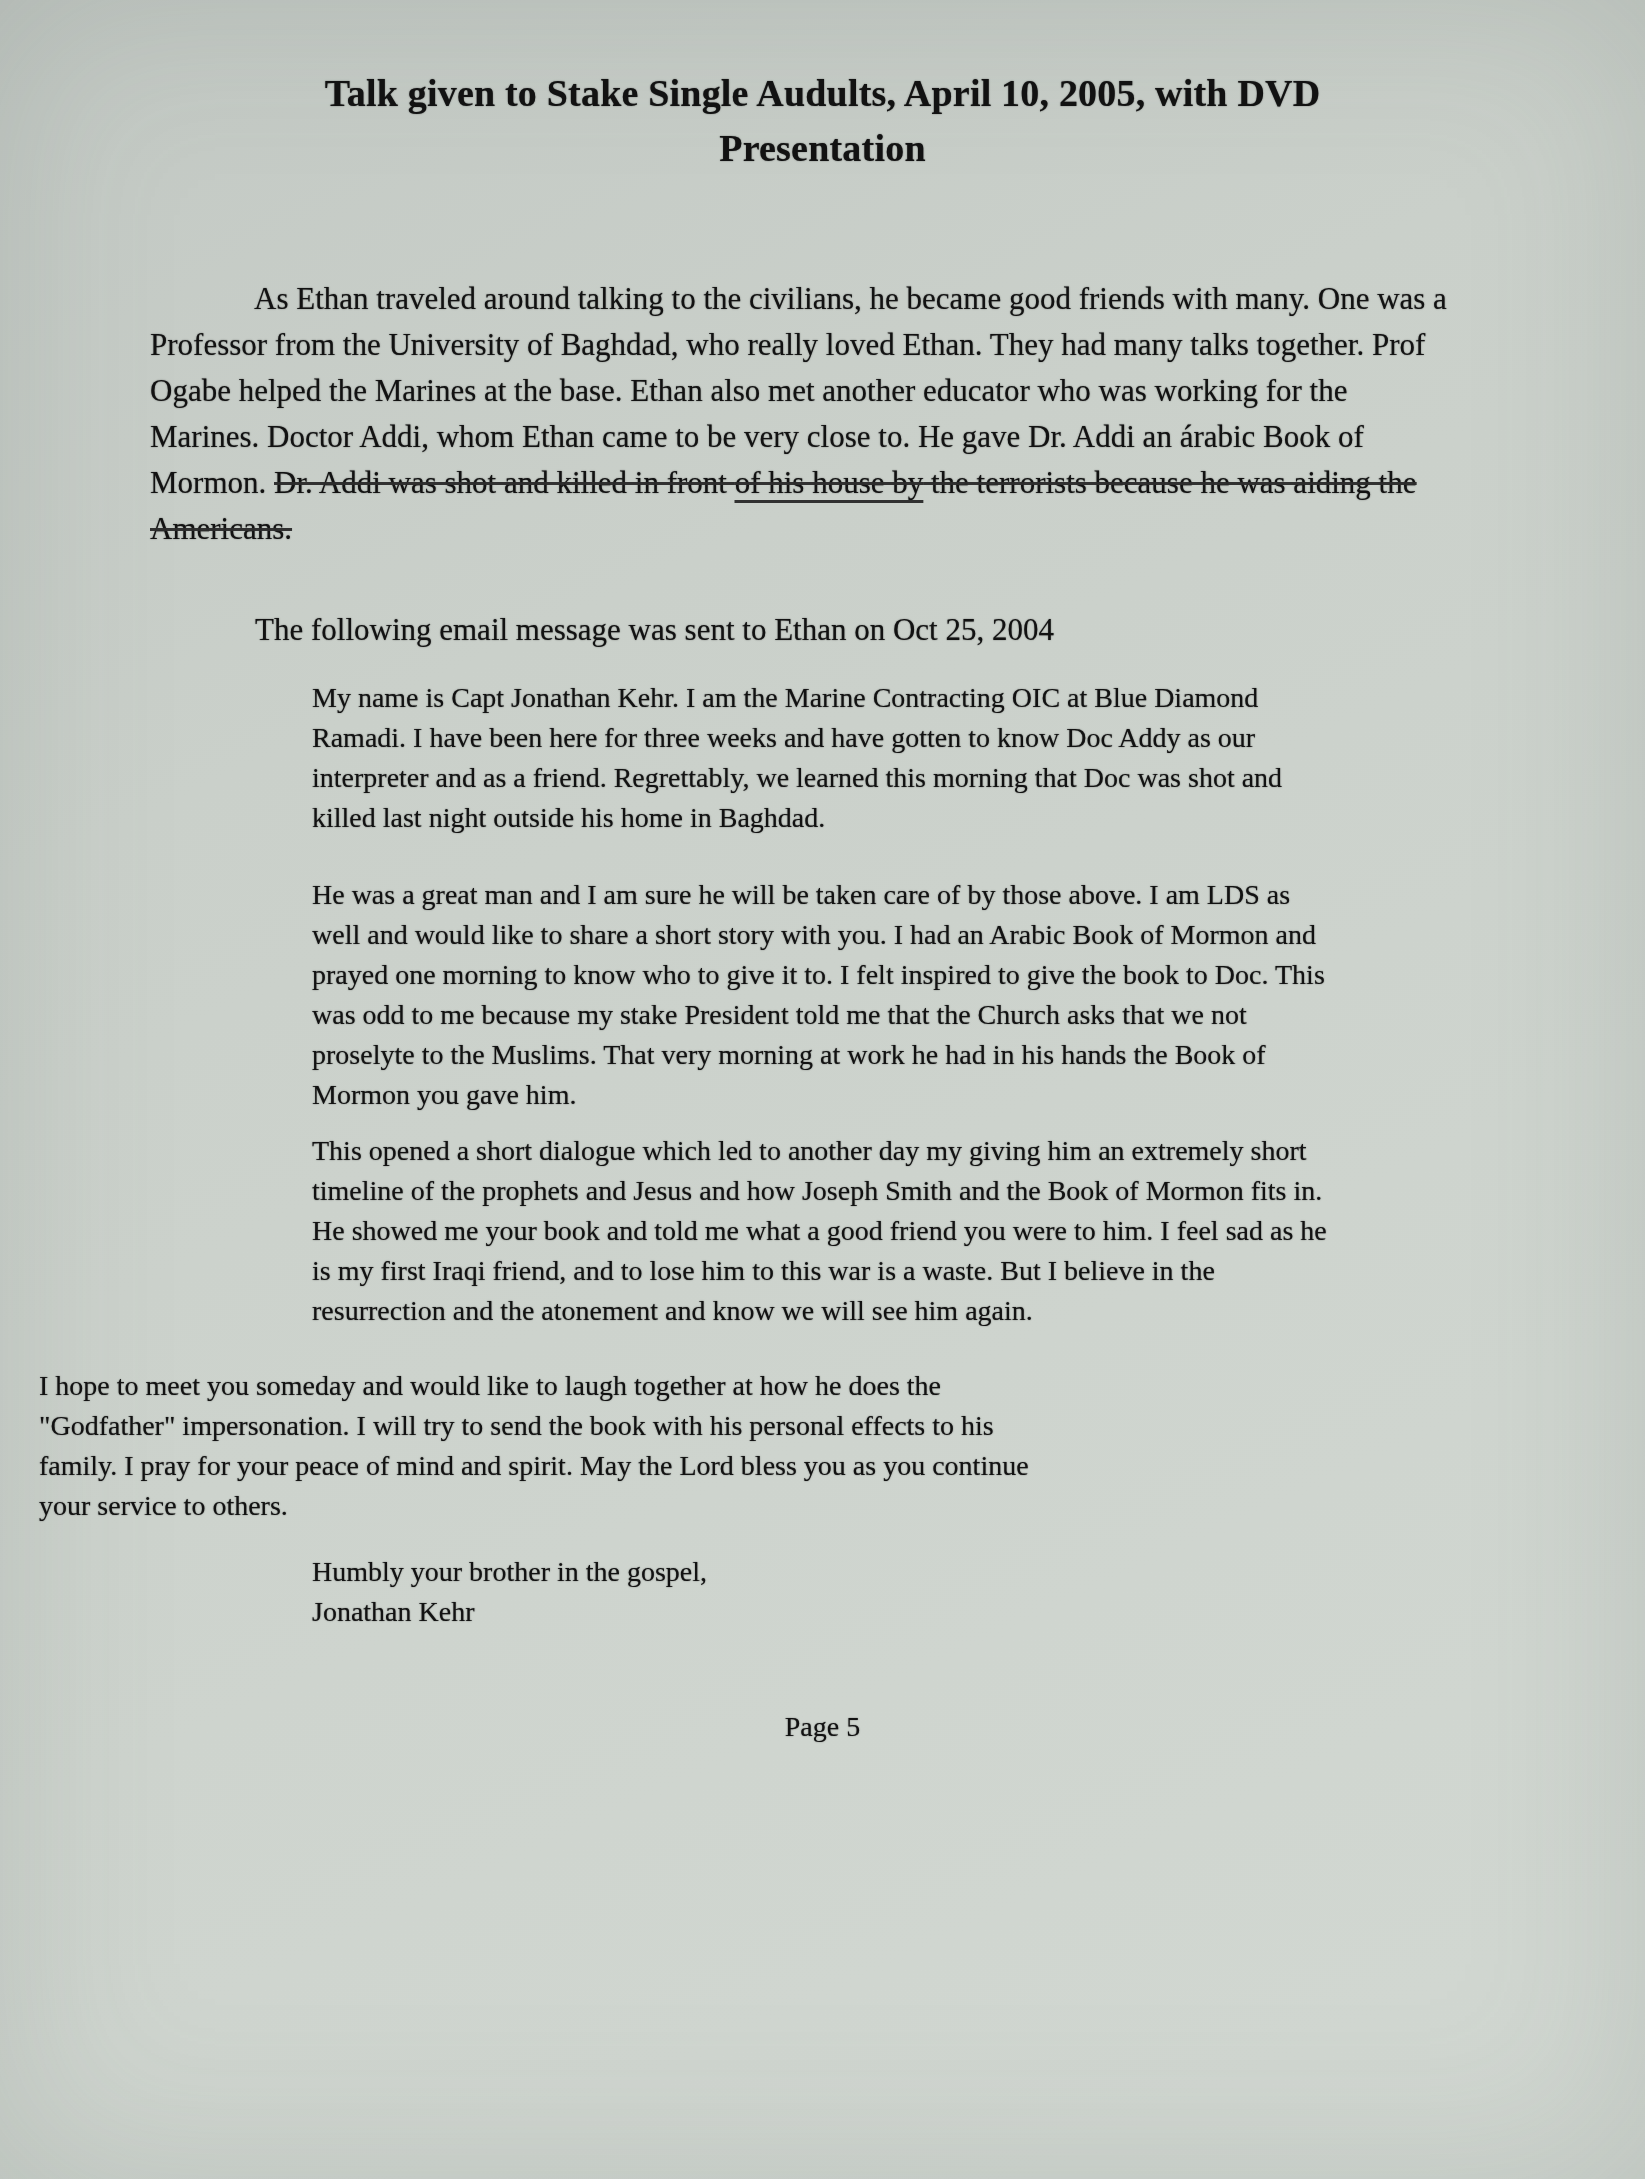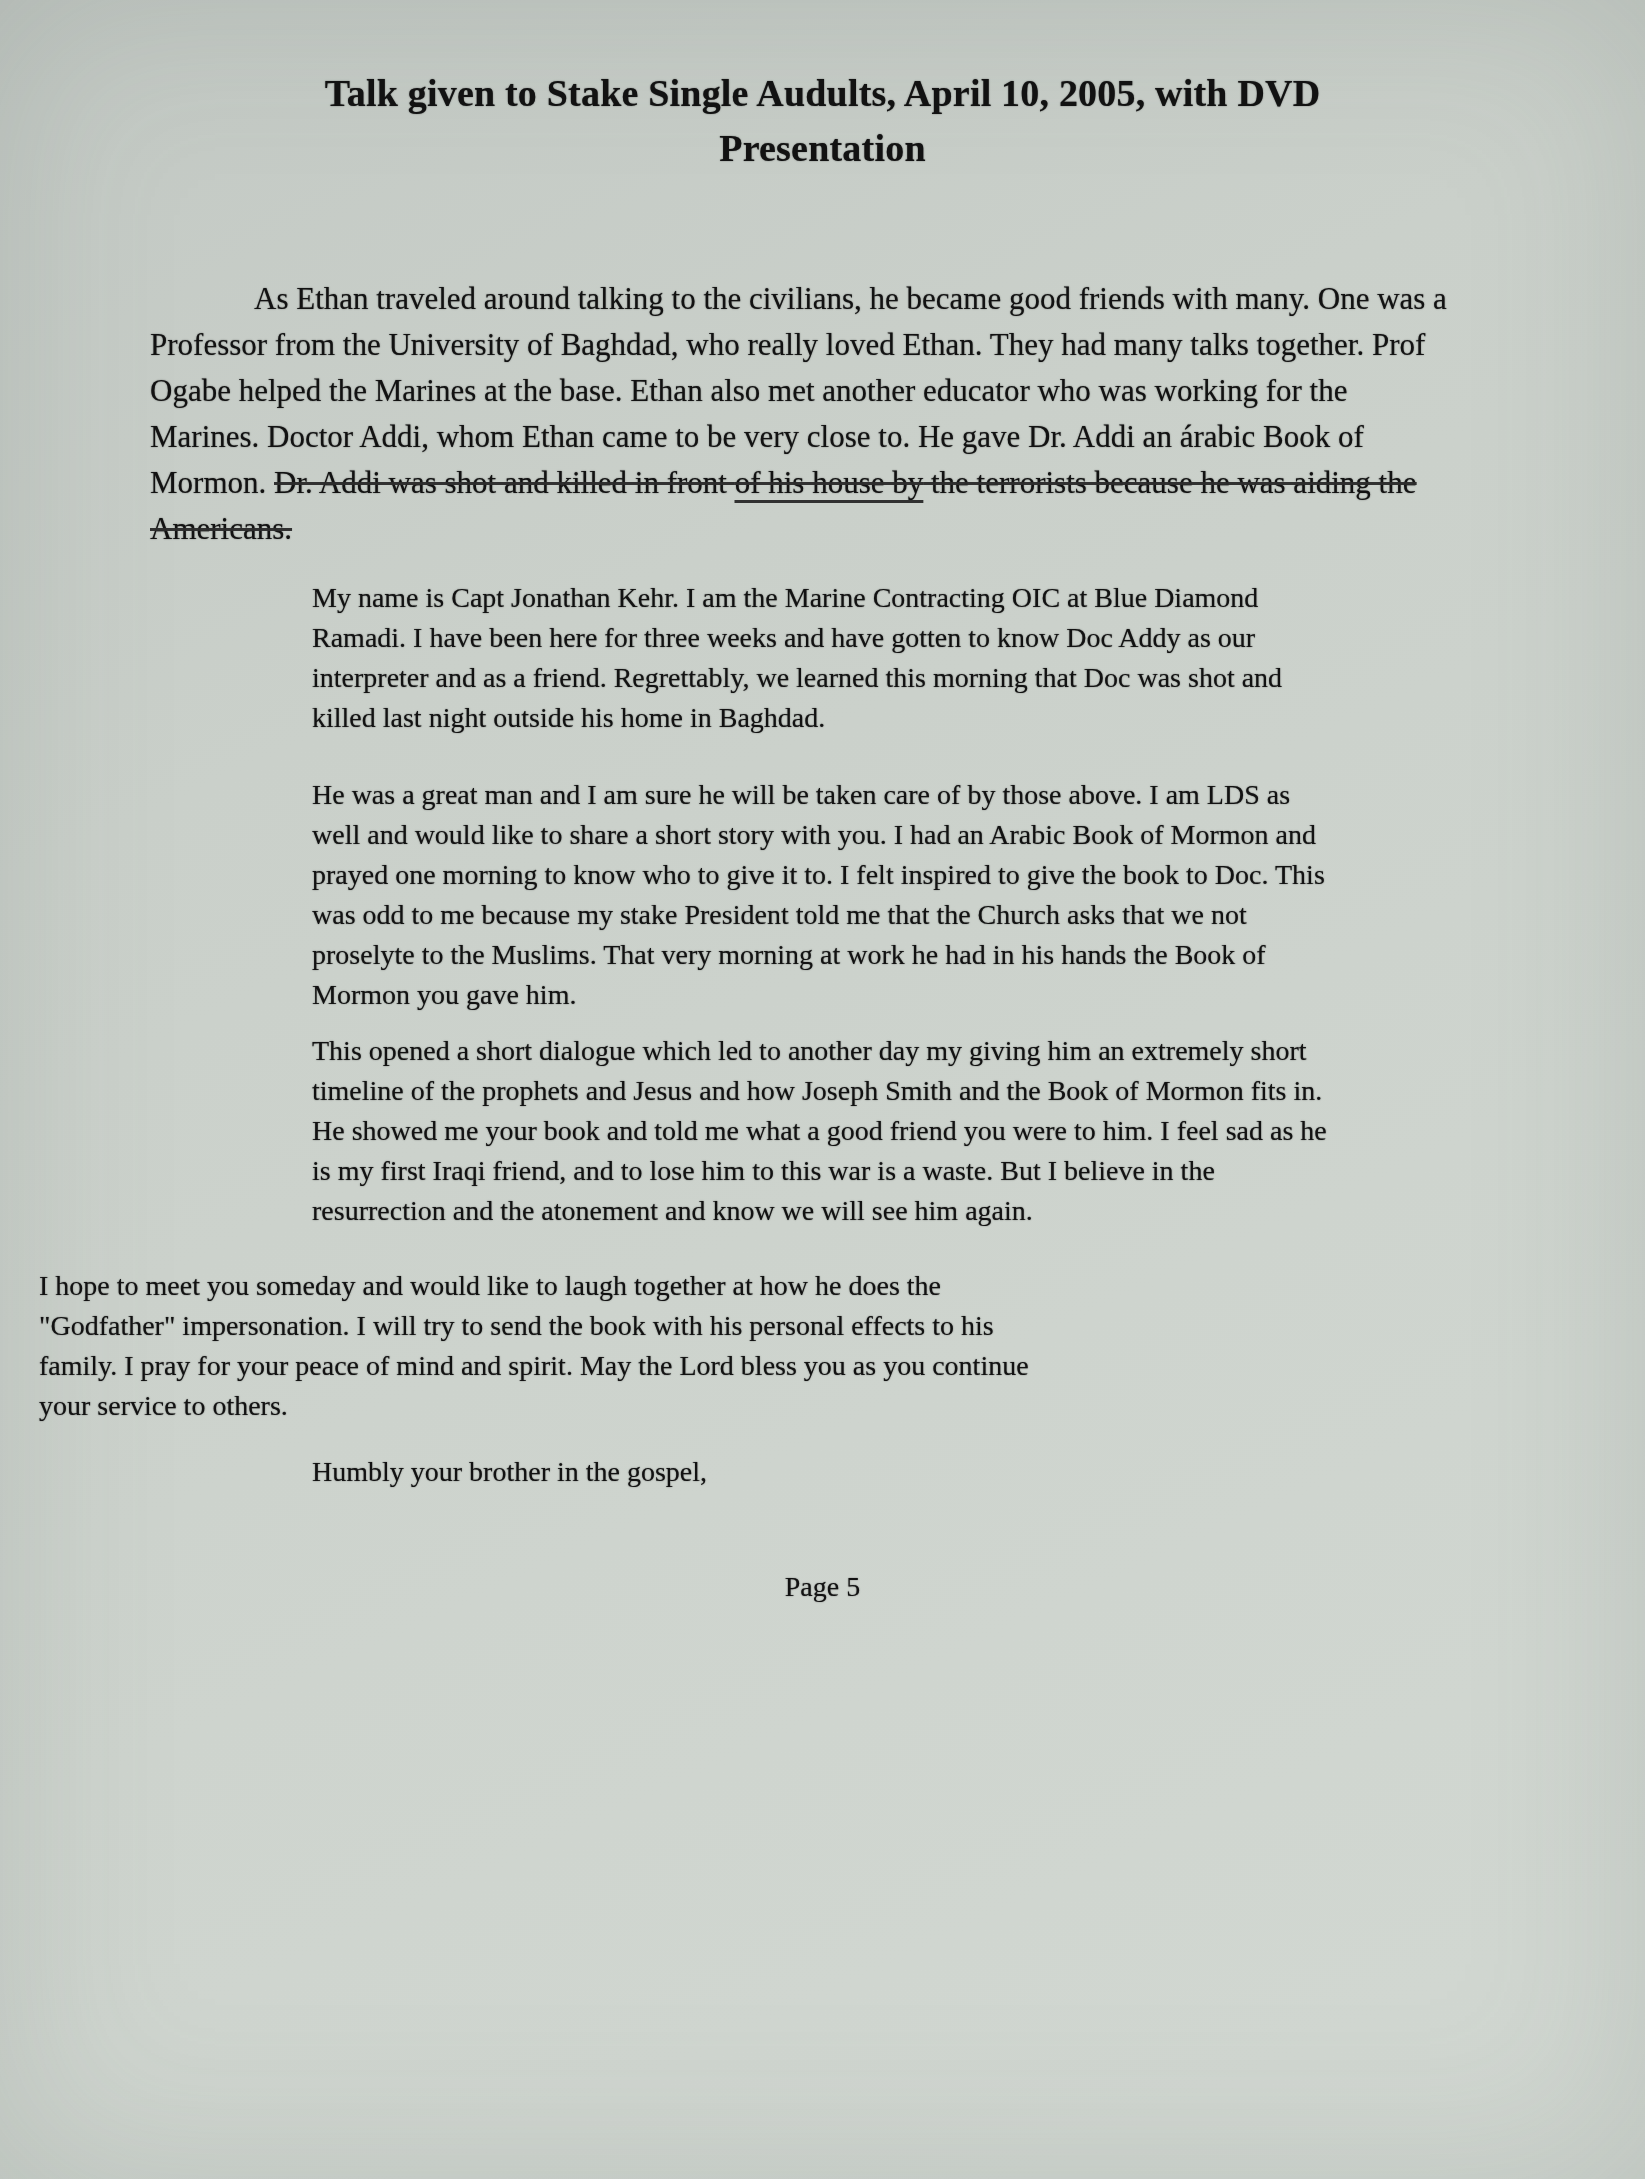--- a/index.html
+++ b/index.html
@@ -97,25 +97,27 @@
 
 <div class="page">
 
   <div class="title-block ink">
     <div>Talk given to Stake Single Audults, April 10, 2005, with DVD</div>
     <div>Presentation</div>
   </div>
 
   <p class="intro-para ink"><span>As Ethan traveled around talking to the civilians, he became good friends with many.  One was a Professor from the University of Baghdad, who really loved Ethan.  They had many talks together.  Prof Ogabe helped the Marines at the base.  Ethan also met another educator who was working for the Marines.  Doctor Addi, whom Ethan came to be very close to.  He gave Dr. Addi an árabic Book of Mormon.  </span><span class="strike">Dr. Addi was shot and killed in front </span><span class="strike-underline">of his house by</span><span class="strike"> the terrorists because he was aiding the Americans.</span></p>
 
+  <p class="email-intro ink">The following email message was sent to Ethan on Oct 25, 2004</p>
 
 
   <p class="email-para p1 ink">My name is Capt Jonathan Kehr. I am the Marine Contracting OIC at Blue Diamond Ramadi.  I have been here for three weeks and have gotten to know Doc Addy as our interpreter and as a friend. Regrettably, we learned this morning that Doc was shot and killed last night outside his home in Baghdad.</p>
   <p class="email-para p2 ink">He was a great man and I am sure he will be taken care of by those above. I am LDS as well and would like to share a short story with you. I had an Arabic Book of Mormon and prayed one morning to know who to give it to. I felt inspired to give the book to Doc. This was odd to me because my stake President told me that the Church asks that we not proselyte to the Muslims. That very morning at work he had in his hands the Book of Mormon you gave him.</p>
   <p class="email-para p3 ink">This opened a short dialogue which led to another day my giving him an extremely short timeline of the prophets and Jesus and how Joseph Smith and the Book of Mormon fits in. He showed me your book and told me what a good friend you were to him.  I  feel sad as he is my first Iraqi friend, and to lose him to this war is a waste. But I believe in the resurrection and the atonement and know we will see him again.</p>
   <p class="email-para p4 ink">I hope to meet you someday and would like to laugh together at how he does the "Godfather" impersonation.  I will try to send the book  with his personal effects to his family. I pray for your peace of mind and spirit. May the Lord bless you as you continue your service to others.</p>
 
   <p class="email-closing ink">Humbly your brother in the gospel,</p>
+  <p class="email-signature ink">Jonathan Kehr</p>
 
 
   <div class="page-footer ink">Page 5</div>
 
 </div>
 
 </body></html>

